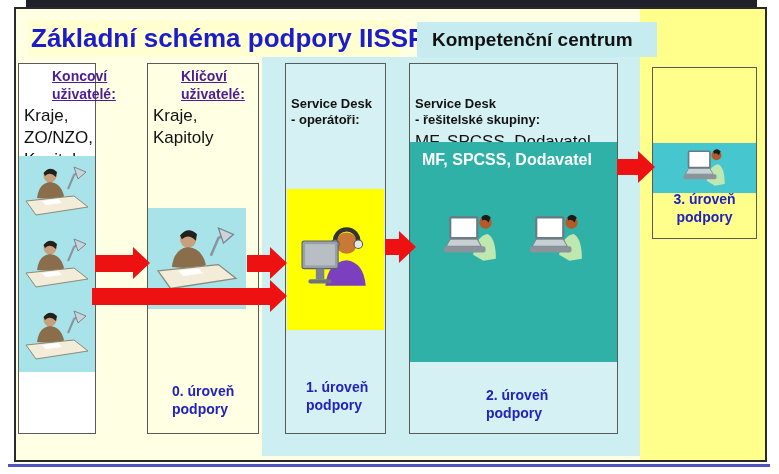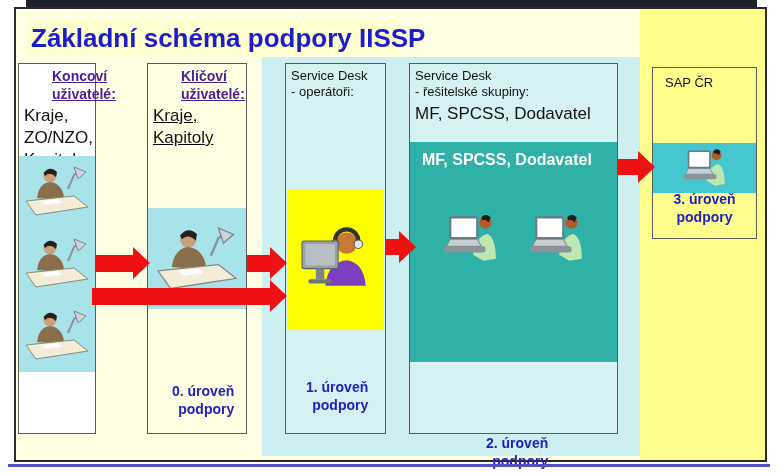--- a/index.html
+++ b/index.html
@@ -16,27 +16,27 @@
   .cyan-panel{left:262px;top:57px;width:378px;height:399px;background:#CDEFF2;}
 
   .title-band{left:28px;top:20px;width:372px;height:36px;background:#FFFFD0;}
   .title-text{font-size:26px;font-weight:bold;color:#1C1CC8;line-height:36px;white-space:nowrap;padding-left:3px;}
   .cc-label{left:417px;top:22px;width:240px;height:35px;background:#C6ECEF;}
   .cc-text{font-size:19px;font-weight:bold;color:#111111;line-height:35px;padding-left:15px;white-space:nowrap;}
 
   .colbox{border:1px solid #5a5a5a;box-sizing:border-box;}
   .col-pad{padding:4px 5px;}
   .h-underline{font-size:14px;font-weight:bold;color:#4c1d95;text-decoration:underline;line-height:1.25;margin-left:28px;}
-  .h-bold{font-size:13px;font-weight:normal;color:#111;line-height:1.25;}
+  .h-bold{font-size:13px;font-weight:bold;color:#111;line-height:1.25;margin-top:28px;}
   .body-txt{font-size:17px;color:#111;line-height:1.3;margin-top:2px;}
-  .level{font-size:14px;font-weight:bold;color:#2222BB;line-height:1.3;text-align:right;}
+  .level{font-size:14px;font-weight:bold;color:#2222BB;line-height:1.3;}
 
   .col1{left:18px;top:63px;width:78px;height:371px;background:#ffffff;}
   .col1-cyan{left:0;top:92px;width:76px;height:216px;background:#A7E3E8;display:flex;flex-direction:column;justify-content:space-around;align-items:center;}
-  .col2{left:147px;top:63px;width:100px;height:371px;background:transparent;text-decoration:underline;}
+  .col2{left:147px;top:63px;width:112px;height:371px;background:transparent;}
   .col2-cyan{left:0;top:144px;width:98px;height:101px;background:#A7E3E8;display:flex;justify-content:center;align-items:center;}
   .col3{left:285px;top:63px;width:101px;height:371px;background:#D6F1F4;}
   .yellow-box{left:1px;top:125px;width:97px;height:141px;background:#FFFF00;display:flex;justify-content:center;align-items:center;}
   .col4{left:409px;top:63px;width:209px;height:371px;background:#D6F1F4;}
   .teal-box{left:0;top:78px;width:207px;height:220px;background:#2FB1A8;}
   .teal-label{font-size:16px;font-weight:bold;color:#ffffff;padding:9px 0 0 12px;white-space:nowrap;}
   .teal-icons{display:flex;justify-content:center;gap:28px;margin-top:42px;}
   .col5{left:652px;top:67px;width:105px;height:172px;background:#FFFF8C;}
   .sap-strip{left:0;top:75px;width:103px;height:50px;background:#46C6CE;display:flex;justify-content:center;align-items:center;}
   .col5-level{left:0;top:122px;width:103px;text-align:center;}
@@ -50,20 +50,23 @@
 
 <div class="stage">
 
   <div class="abs top-strip"></div>
   <div class="abs canvas"></div>
   <div class="abs right-yellow"></div>
   <div class="abs cyan-panel"></div>
 
   <div class="abs title-band">
     <div class="title-text">Základní schéma podpory IISSP</div>
+  </div>
+  <div class="abs cc-label">
+    <div class="cc-text">Kompetenční centrum</div>
   </div>
 
   <div class="abs colbox col1">
     <div class="col-pad">
       <div class="h-underline pre">Koncoví
 uživatelé:</div>
       <div class="body-txt pre">Kraje,
 ZO/NZO,
 Kapitoly</div>
     </div>
@@ -176,26 +179,25 @@
               <path d="M30,42 Q33,24 44,22 Q52,26 52,46 L40,48 Z" fill="#bfe8b0"></path>
               <circle cx="42" cy="11" r="6" fill="#b35a28"></circle>
               <path d="M38,6 Q42,1 47,6 L45,11 Q42,7 39,9 Z" fill="#1a1a1a"></path>
               <rect x="8" y="6" width="26" height="20" rx="1" fill="#ffffff" stroke="#6a7a84" stroke-width="2"></rect>
               <polygon points="4,34 38,34 34,27 8,27" fill="#c8d0d4" stroke="#78858c"></polygon>
               <rect x="2" y="34" width="40" height="6" rx="2" fill="#8a949a"></rect>
             </svg>
         </span>
       </div>
     </div>
-    <div class="abs level pre" style="left:76px;top:322px;margin-top:48px;">2. úroveň
+    <div class="abs level pre" style="left:76px;top:322px;">2. úroveň
 podpory</div>
   </div>
 
   <div class="abs colbox col5">
-    <div style="padding:7px 0 0 12px;" class="h-bold">SAP ČR</div>
     <div class="abs sap-strip">
       <span>
         <svg width="46" height="40" viewBox="0 0 56 48">
             <path d="M30,42 Q33,24 44,22 Q52,26 52,46 L40,48 Z" fill="#bfe8b0"></path>
             <circle cx="42" cy="11" r="6" fill="#b35a28"></circle>
             <path d="M38,6 Q42,1 47,6 L45,11 Q42,7 39,9 Z" fill="#1a1a1a"></path>
             <rect x="8" y="6" width="26" height="20" rx="1" fill="#ffffff" stroke="#6a7a84" stroke-width="2"></rect>
             <polygon points="4,34 38,34 34,27 8,27" fill="#c8d0d4" stroke="#78858c"></polygon>
             <rect x="2" y="34" width="40" height="6" rx="2" fill="#8a949a"></rect>
           </svg>

